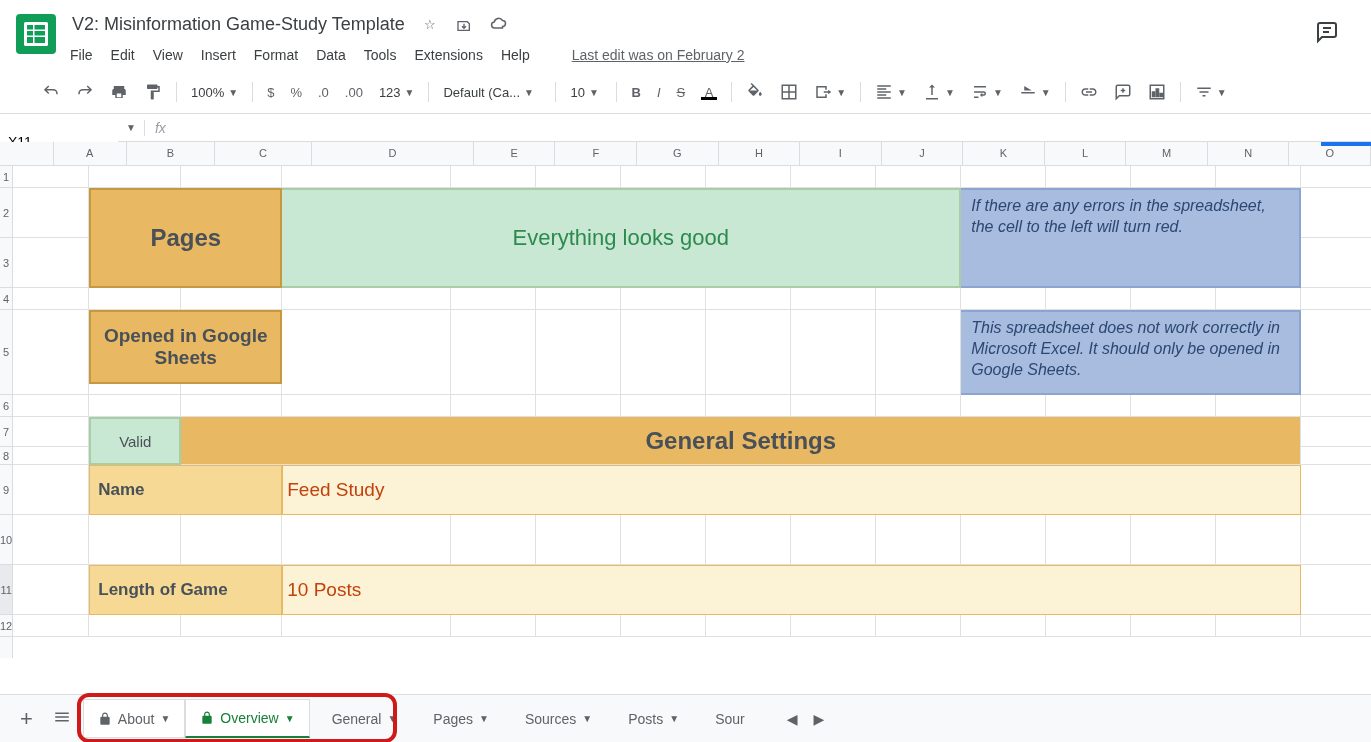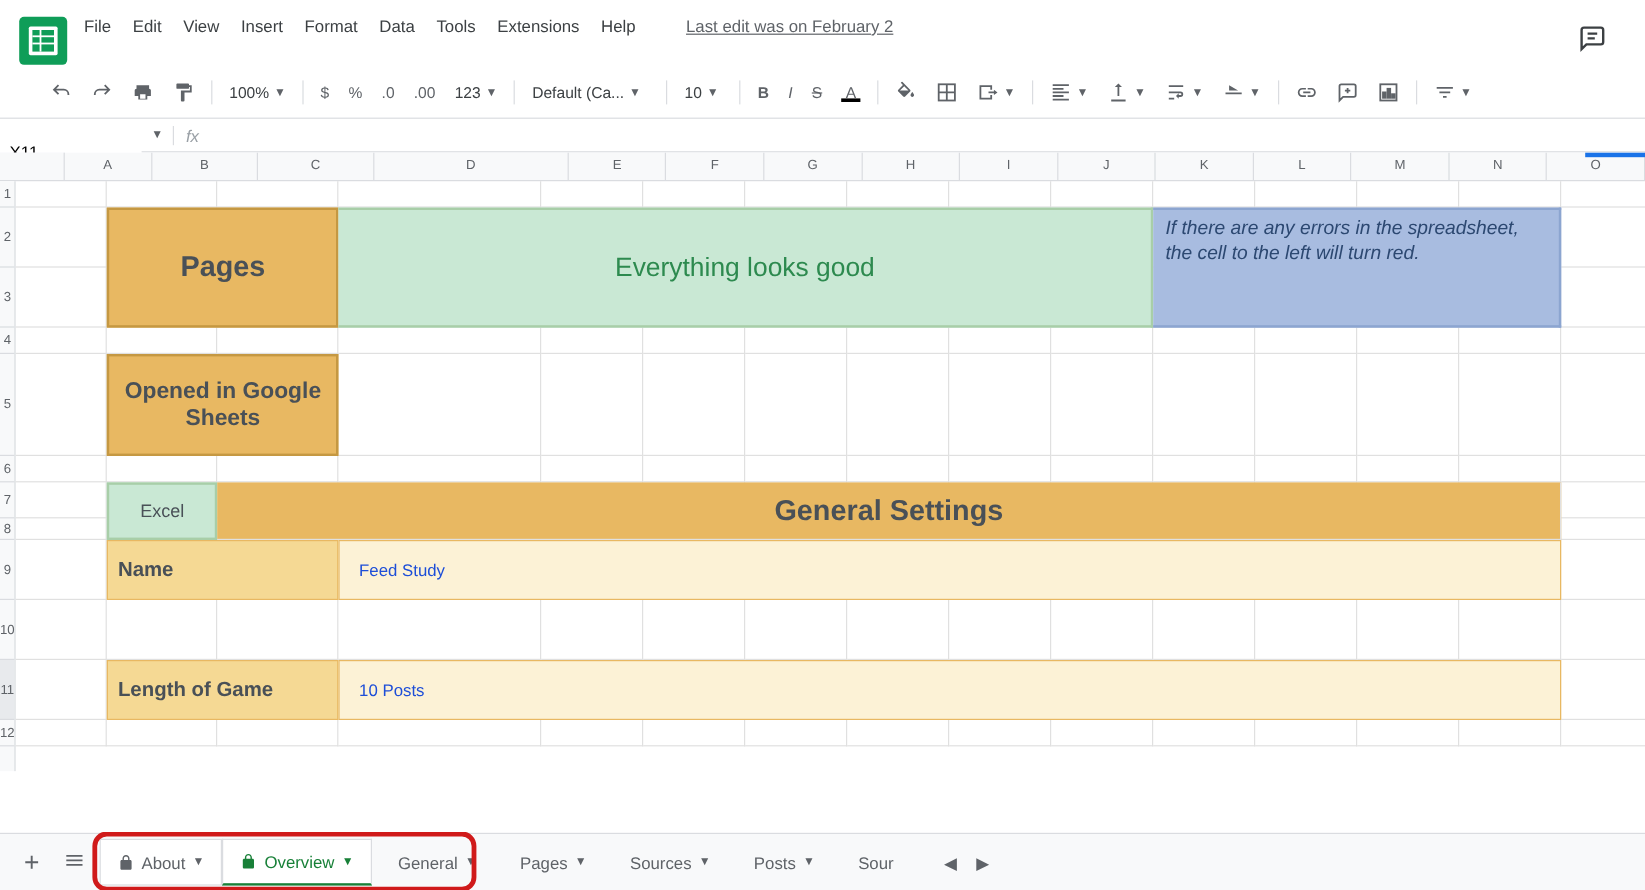--- a/index.html
+++ b/index.html
@@ -46,21 +46,21 @@
     .cell-row { display:flex; }
     .cell { border-right:1px solid #e0e0e0; border-bottom:1px solid #e0e0e0; display:flex; align-items:center; padding: 0 6px;}
     
     
     .status-label { background:#e8b862; border:2px solid #c59842; font-size:24px; font-weight:bold; color:#495057; justify-content:center;}
     .status-value { background:#c9e8d4; border:2px solid #a8cea8; border-left:none; font-size:22px; color:#2d8a4f; justify-content:center;}
     .status-note { background:#a8bce0; border:2px solid #8ca5d0; border-left:none; font-style:italic; color:#2c4871; font-size:16px; padding:6px 10px; align-items:flex-start; line-height:1.3;}
     .section-header { background:#e8b862; font-size:24px; font-weight:bold; color:#495057; justify-content:center;}
     .valid-tag { background:#c9e8d4; border:2px solid #a8cea8; font-size:15px; color:#495057; justify-content:center;}
     .field-label { background:#f5d994; font-size:17px; font-weight:bold; color:#495057; padding-left:8px; border:1px solid #e8b862;}
-    .field-value { background:#fcf2d6; font-size:14px; color:#1d4ed8; padding-left:16px; border:1px solid #e8b862;}
+    .field-value { background:#fcf2d6; font-size:19px; color:#c2410c; padding-left:4px; border:1px solid #e8b862;}
     
     
     .sheet-bar { position:fixed; bottom:0; left:0; right:0; height:48px; background:#f8f9fa; border-top:1px solid #dadce0; display:flex; align-items:center; padding:0 12px; gap:8px;}
     .sheet-add { font-size:22px; color:#5f6368; cursor:pointer; padding:4px 8px;}
     .sheet-menu-btn { cursor:pointer; padding:4px;}
     .sheet-tab { display:flex; align-items:center; gap:6px; padding:10px 14px; background:#fff; border:1px solid #dadce0; cursor:pointer; font-size:14px; color:#5f6368;}
     .sheet-tab.active { color:#188038; border-bottom:2px solid #188038;}
     .highlight-box { position:absolute; border:4px solid #d01a1a; border-radius:12px; pointer-events:none;}
     .tab-nav { display:flex; gap:16px; margin-left:20px; color:#5f6368;}
     .tab-nav span{cursor:pointer; font-size:14px;}
@@ -74,20 +74,37 @@
   <div class="logo">
     <svg viewBox="0 0 24 24" fill="#fff">
         <rect x="4" y="4" width="16" height="16" rx="1" fill="#fff"></rect>
         <rect x="6" y="6" width="12" height="12" fill="#0f9d58"></rect>
         <rect x="6" y="9" width="12" height="1" fill="#fff"></rect>
         <rect x="6" y="13" width="12" height="1" fill="#fff"></rect>
         <rect x="10" y="6" width="1" height="12" fill="#fff"></rect>
       </svg>
   </div>
   <div class="title-area">
+    <div class="title-row">
+      <div class="doc-title">V2: Misinformation Game-Study Template</div>
+      <div class="title-icons">
+        <span>☆</span>
+        <span>
+            <svg width="16" height="16" viewBox="0 0 24 24" fill="none" stroke="#5f6368" stroke-width="2">
+              <path d="M3 7h14l3 3v10H3z"></path>
+              <path d="M12 10v7M9 14l3 3 3-3"></path>
+            </svg>
+          </span>
+        <span>
+            <svg width="18" height="18" viewBox="0 0 24 24" fill="none" stroke="#5f6368" stroke-width="2">
+              <path d="M18 14a4 4 0 000-8 6 6 0 00-11 2 4 4 0 001 8h10z"></path>
+            </svg>
+          </span>
+      </div>
+    </div>
     <div class="menu-bar">
       <span class="menu-item">File</span>
       <span class="menu-item">Edit</span>
       <span class="menu-item">View</span>
       <span class="menu-item">Insert</span>
       <span class="menu-item">Format</span>
       <span class="menu-item">Data</span>
       <span class="menu-item">Tools</span>
       <span class="menu-item">Extensions</span>
       <span class="menu-item">Help</span>
@@ -475,22 +492,23 @@
           <div class="cell" style="width: 85px; height: 22px;"></div>
           <div class="cell" style="width: 85px; height: 22px;"></div>
           <div class="cell" style="width: 85px; height: 22px;"></div>
           <div class="cell" style="width: 85px; height: 22px;"></div>
           <div class="cell" style="width: 85px; height: 22px;"></div>
           <div class="cell" style="width: 85px; height: 22px;"></div>
         </div>
         <div class="cell status-label" style="position: absolute; left: 76px; top: 22px; width: 193px; height: 100px;">Pages</div>
         <div class="cell status-value" style="position: absolute; left: 269px; top: 22px; width: 679px; height: 100px;">Everything looks good</div>
         <div class="cell status-note" style="position: absolute; left: 948px; top: 22px; width: 340px; height: 100px;">If there are any errors in the spreadsheet, the cell to the left will turn red.</div>
-        <div class="cell status-label" style="position: absolute; left: 76px; top: 144px; width: 193px; height: 85px; font-size: 19px; text-align: center;">Opened in Google Sheets</div>
-        <div class="cell valid-tag" style="position: absolute; left: 76px; top: 251px; width: 92px; height: 48px;">Excel</div>
+        <div class="cell status-label" style="position: absolute; left: 76px; top: 144px; width: 193px; height: 74px; font-size: 19px; text-align: center;">Opened in Google Sheets</div>
+        <div class="cell status-note" style="position: absolute; left: 948px; top: 144px; width: 340px; height: 85px;">This spreadsheet does not work correctly in Microsoft Excel. It should only be opened in Google Sheets.</div>
+        <div class="cell valid-tag" style="position: absolute; left: 76px; top: 251px; width: 92px; height: 48px;">Valid</div>
         <div class="cell section-header" style="position: absolute; left: 168px; top: 251px; width: 1120px; height: 48px;">General Settings</div>
         <div class="cell field-label" style="position: absolute; left: 76px; top: 299px; width: 193px; height: 50px;">Name</div>
         <div class="cell field-value" style="position: absolute; left: 269px; top: 299px; width: 1019px; height: 50px;">Feed Study</div>
         <div class="cell field-label" style="position: absolute; left: 76px; top: 399px; width: 193px; height: 50px;">Length of Game</div>
         <div class="cell field-value" style="position: absolute; left: 269px; top: 399px; width: 1019px; height: 50px;">10 Posts</div>
       </div>
   </div>
   <div style="position:absolute; right:0; top:0; width:50px; height:4px; background:#1a73e8;"></div>
 </div>
 

